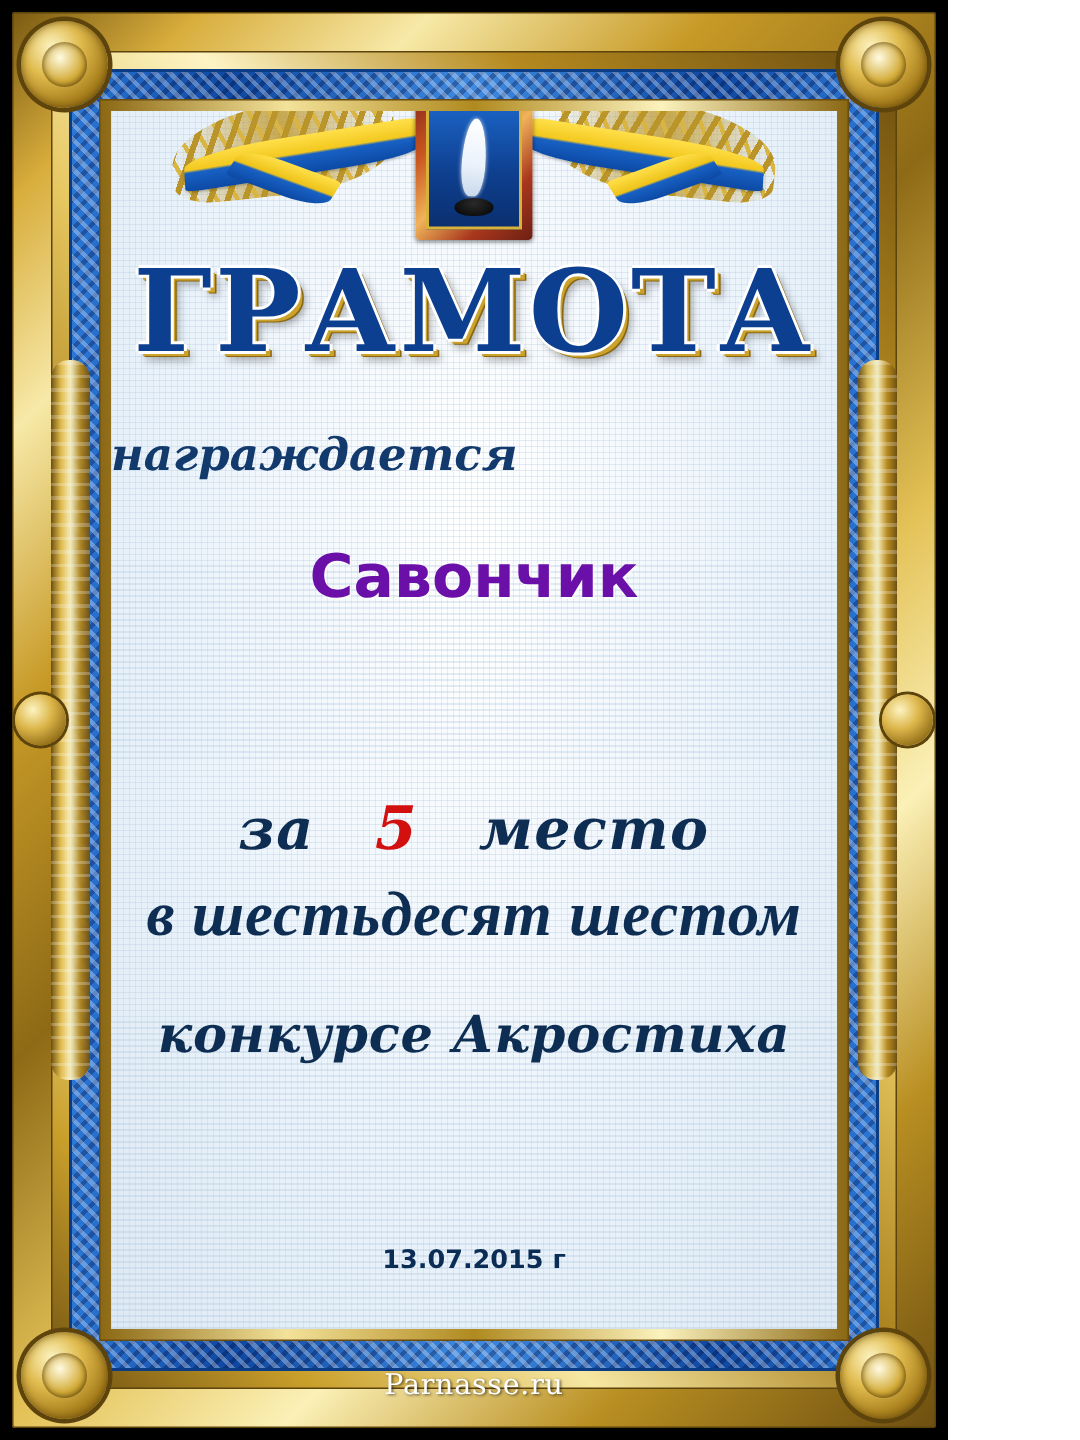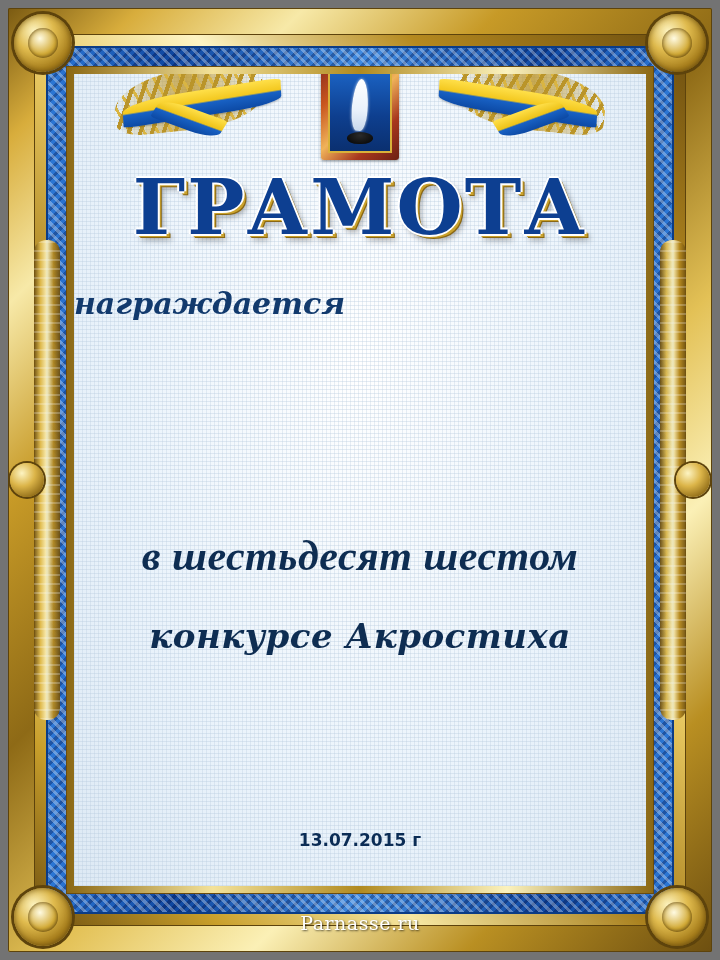--- a/index.html
+++ b/index.html
@@ -10,24 +10,24 @@
   body {
     width: 720px;
     height: 960px;
     overflow: hidden;
     font-family: "Liberation Serif", serif;
   }
 
   
   .certificate {
     position: relative;
-    width: 720px;
+    width: 632px;
     height: 960px;
     box-sizing: border-box;
-    background: #737373;
+    background: #000000;
   }
 
   
   .frame-outer {
     position: absolute;
     left: 8px;
     top: 8px;
     right: 8px;
     bottom: 8px;
     background:
@@ -350,23 +350,29 @@
           <div class="emblem-base"></div>
         </div>
       </div>
     </div>
 
     <div class="title">ГРАМОТА</div>
 
     <div class="subtitle">награждается</div>
 
     <div class="recipient">
+      <div>Савончик</div>
     </div>
 
     <div class="award-lines">
+      <div class="award-line-1">
+        <span class="word-gap">за</span>
+        <span class="place-number">5</span>
+        <span class="word-gap">место</span>
+      </div>
       <div class="award-line-2">в шестьдесят шестом</div>
       <div class="award-line-3">конкурсе  Акростиха</div>
     </div>
 
     <div class="date">13.07.2015 г</div>
   </div>
 
   <div class="corner-medallion cm-tl"></div>
   <div class="corner-medallion cm-tr"></div>
   <div class="corner-medallion cm-bl"></div>

